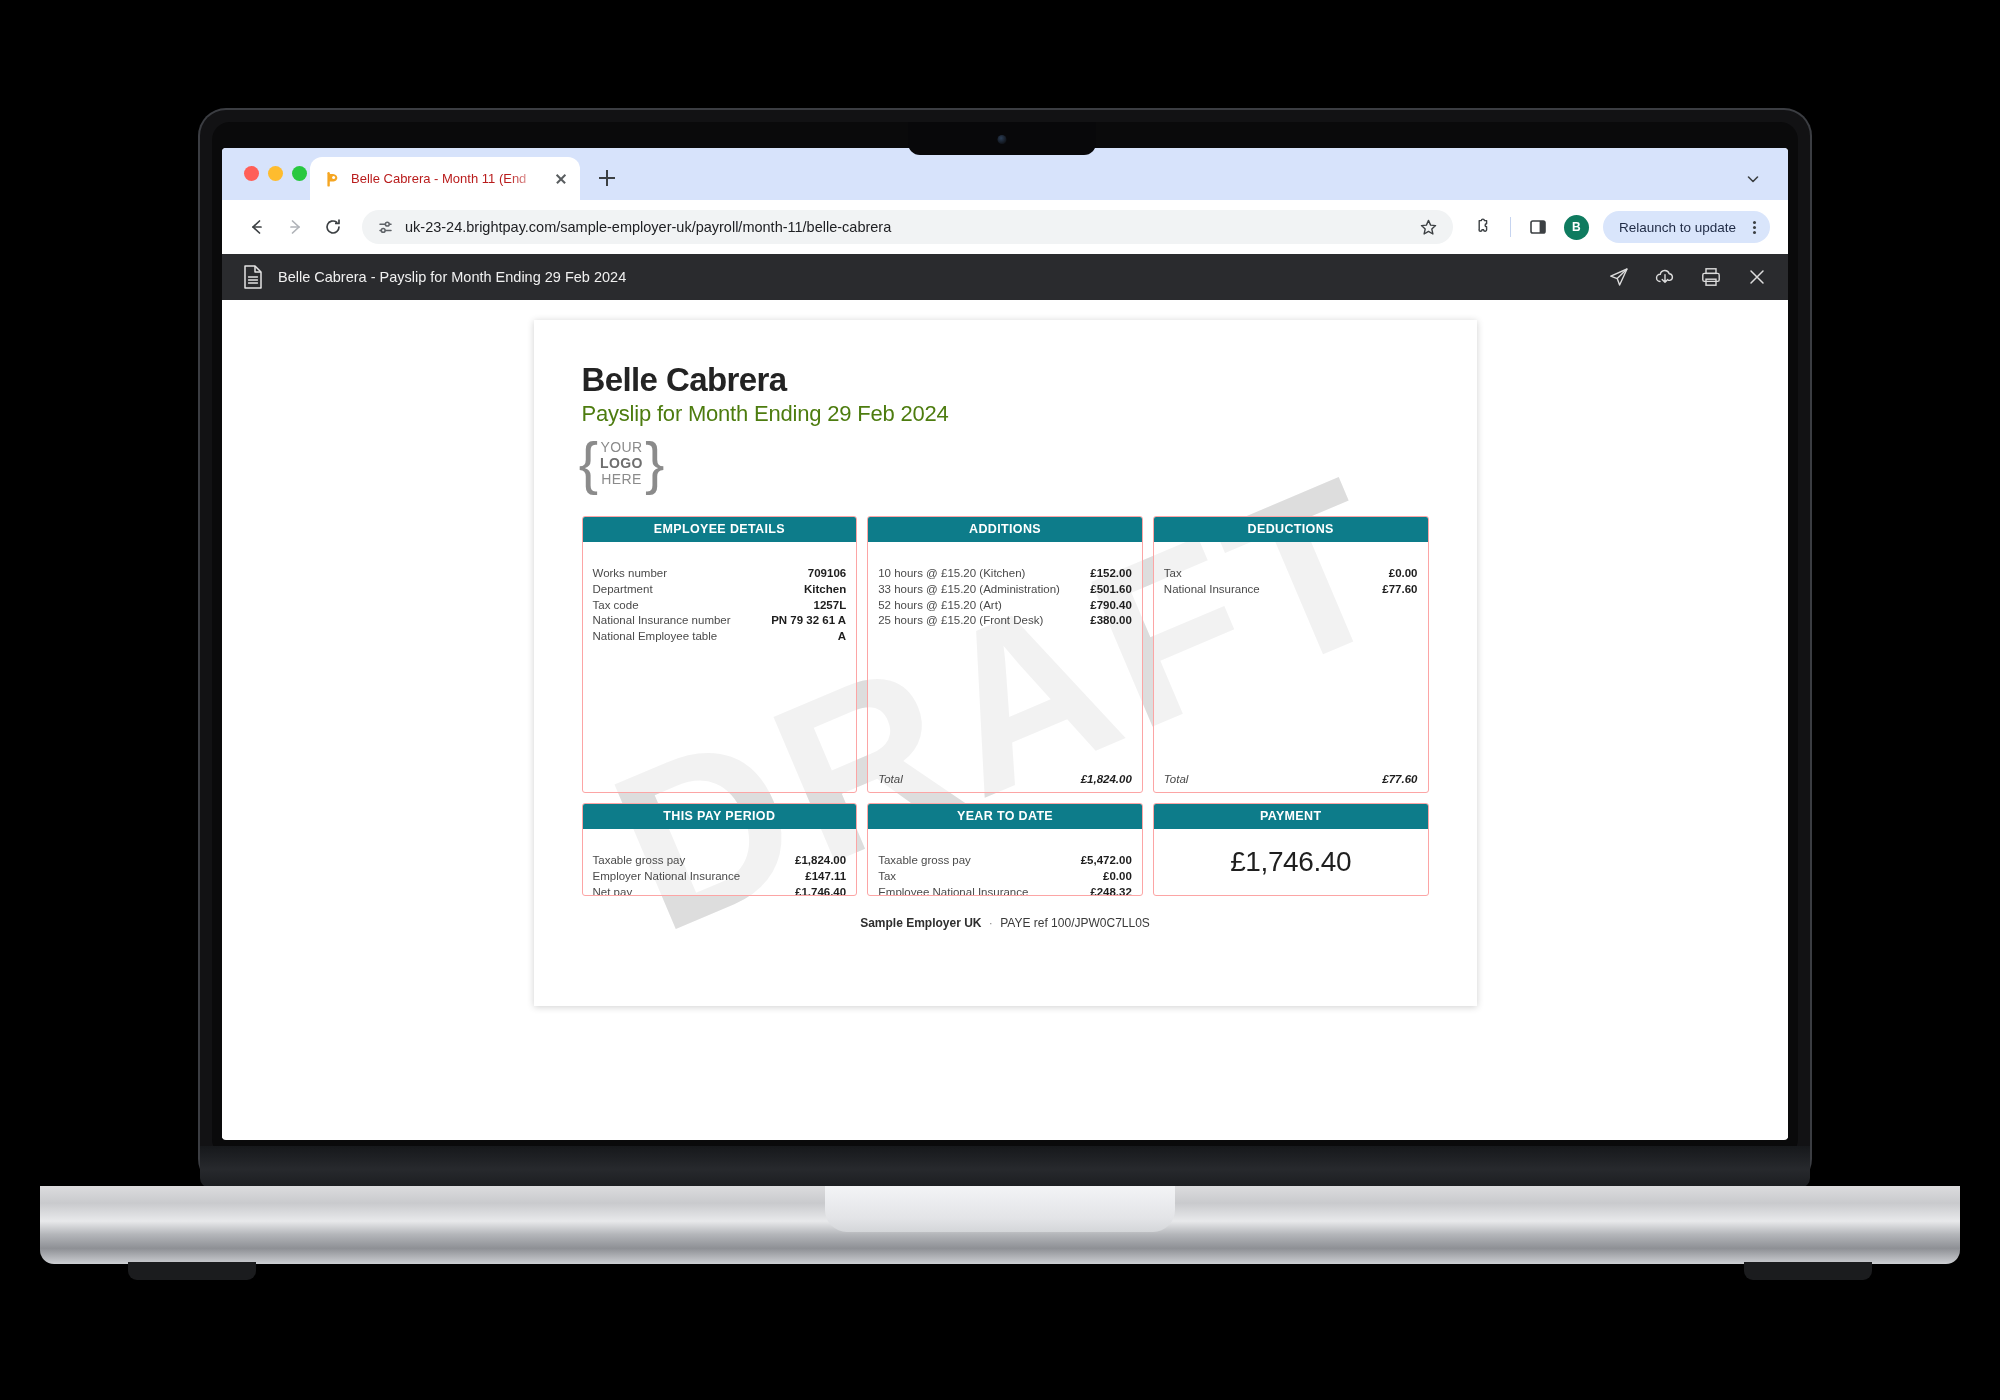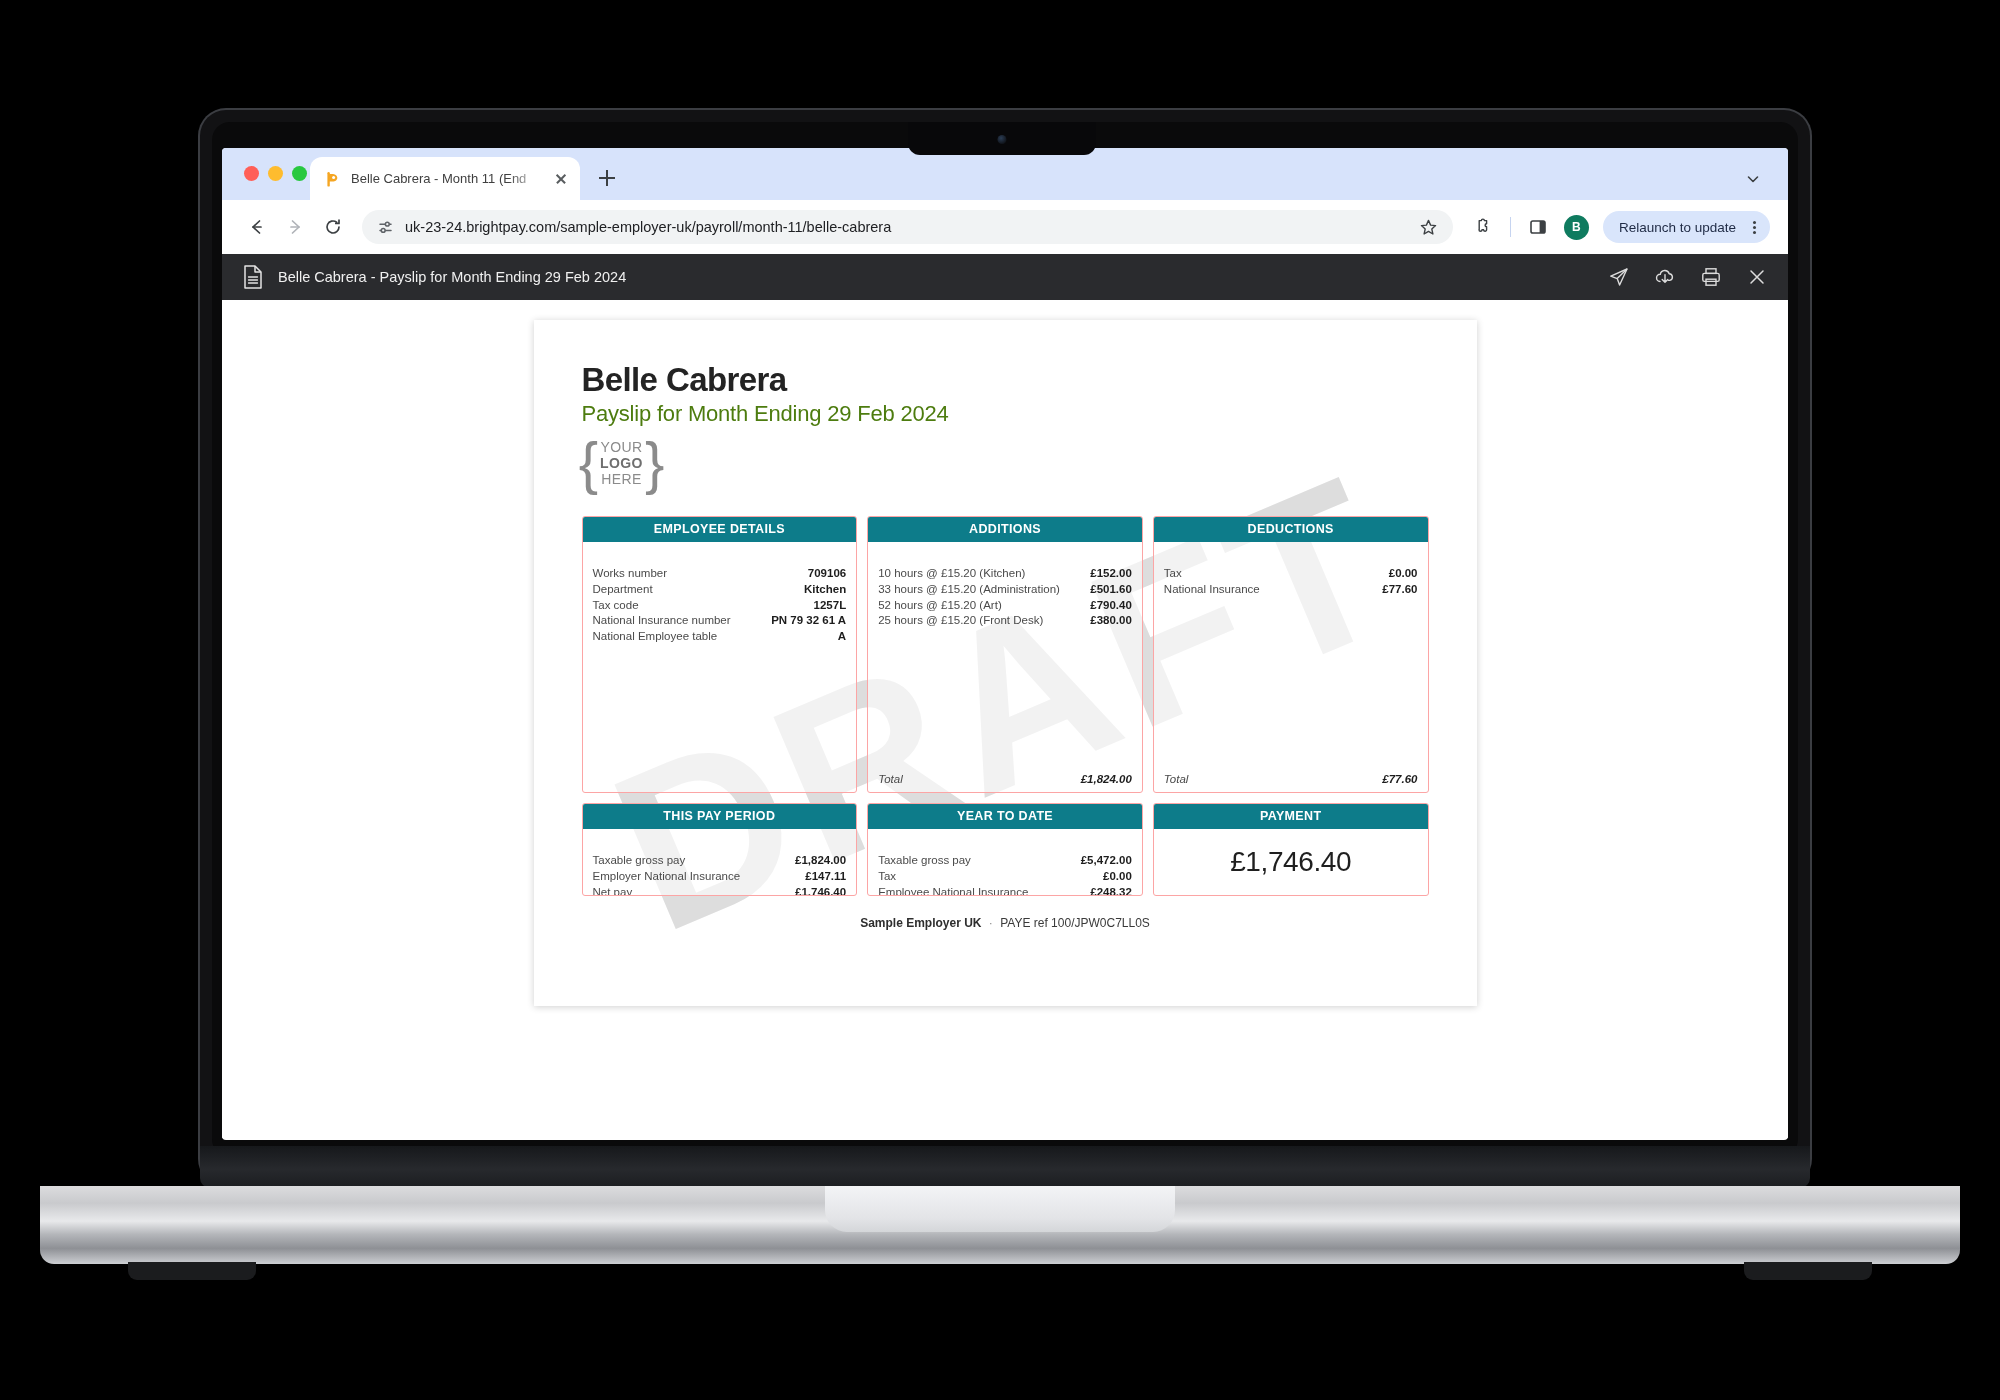--- a/index.html
+++ b/index.html
@@ -149,21 +149,21 @@
     gap: 9px;
     flex: none;
   }
   #tab-favicon {
     width: 18px; height: 18px;
     flex: none;
     position: relative;
   }
   #tab-title {
     font-size: 13px;
-    color: #404040;
+    color: #b91c1c;
     white-space: nowrap;
     overflow: hidden;
     flex: 1;
     -webkit-mask-image: linear-gradient(90deg, #000 82%, transparent 100%);
     mask-image: linear-gradient(90deg, #000 82%, transparent 100%);
   }
   #tab-close-icon {
     width: 18px; height: 18px;
     flex: none;
     position: relative;

